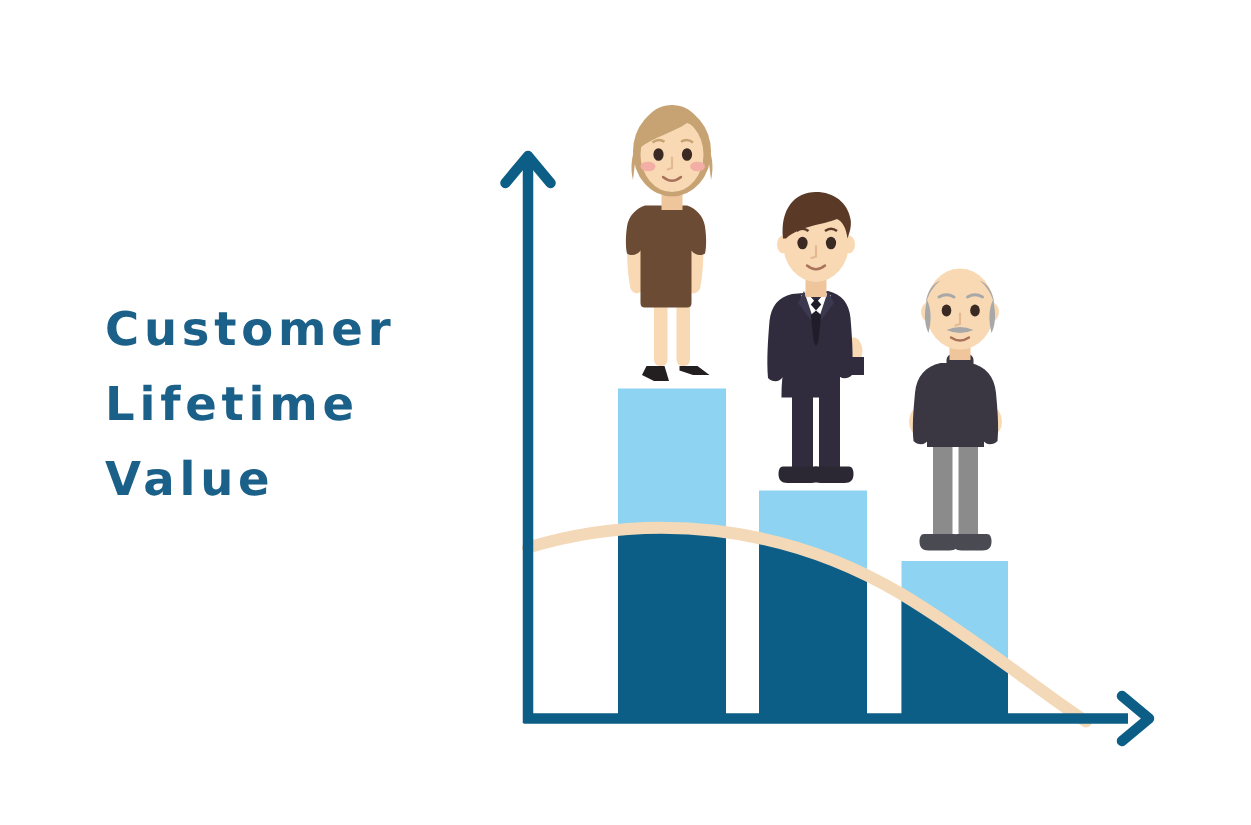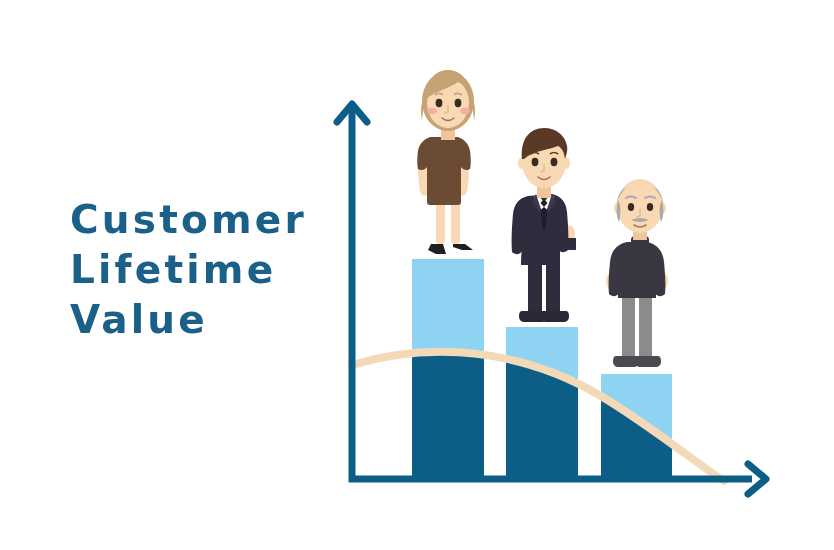--- a/index.html
+++ b/index.html
@@ -11,21 +11,21 @@
   }
   #stage{position:relative;width:834px;height:550px;background:#ffffff;}
 
   #title{
     position:absolute;
     left:70px;
     top:195px;
     width:280px;
     font-family:"DejaVu Sans", sans-serif;
     font-weight:700;
-    font-size:39px;
+    font-size:31px;
     line-height:50px;
     letter-spacing:3.2px;
     color:#1B6089;
     white-space:pre-line;
   }
 
   #figure{position:absolute;left:0;top:0;width:834px;height:550px;}
 </style>
 </head>
 <body>

